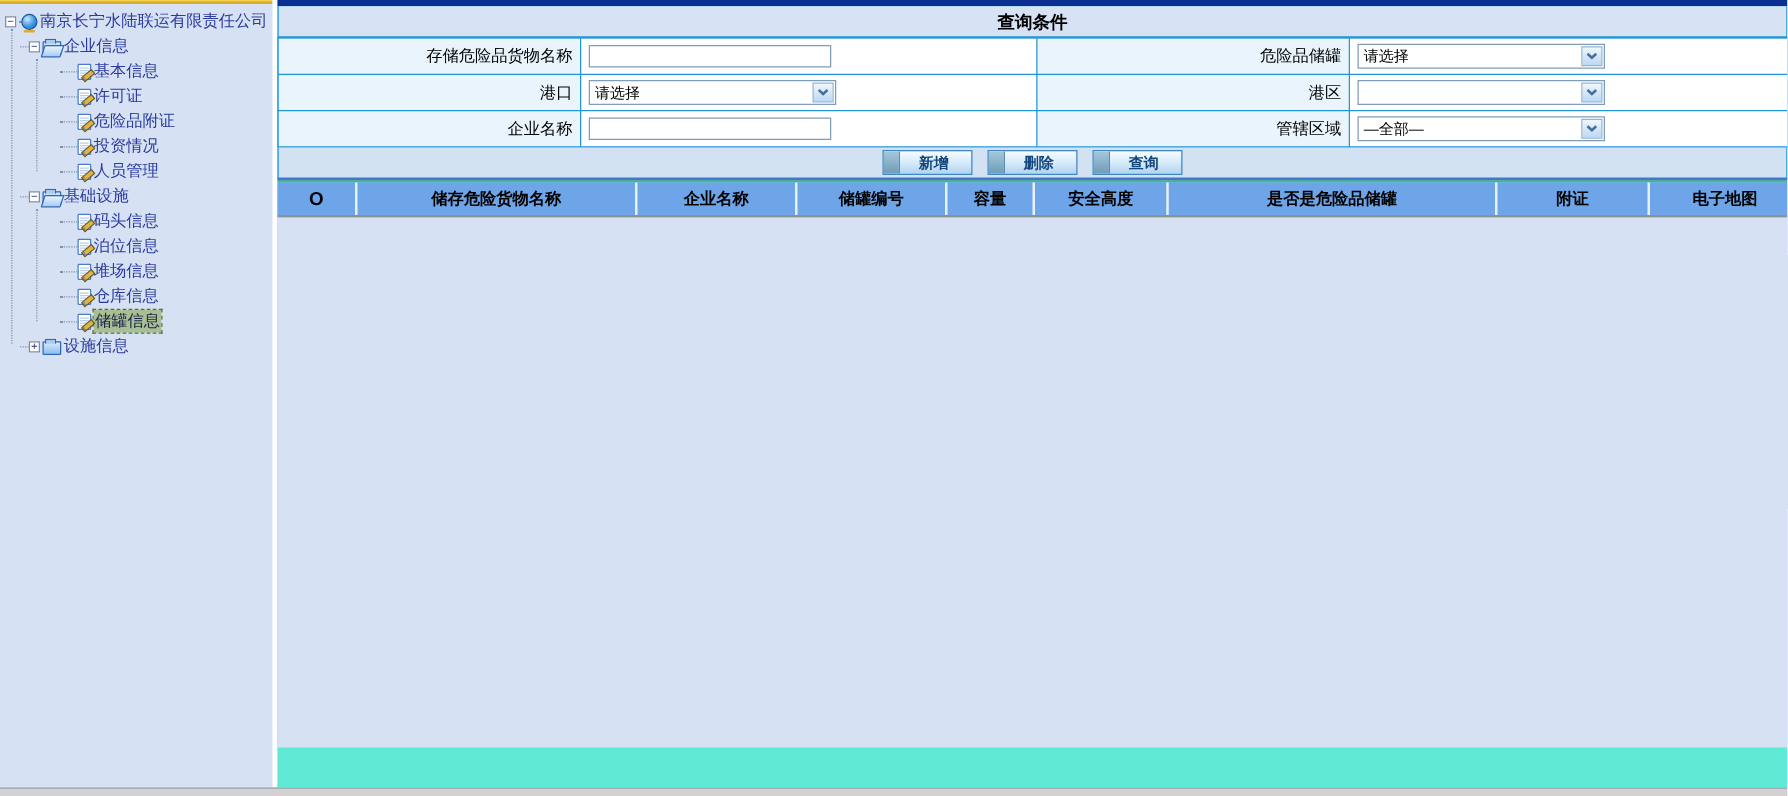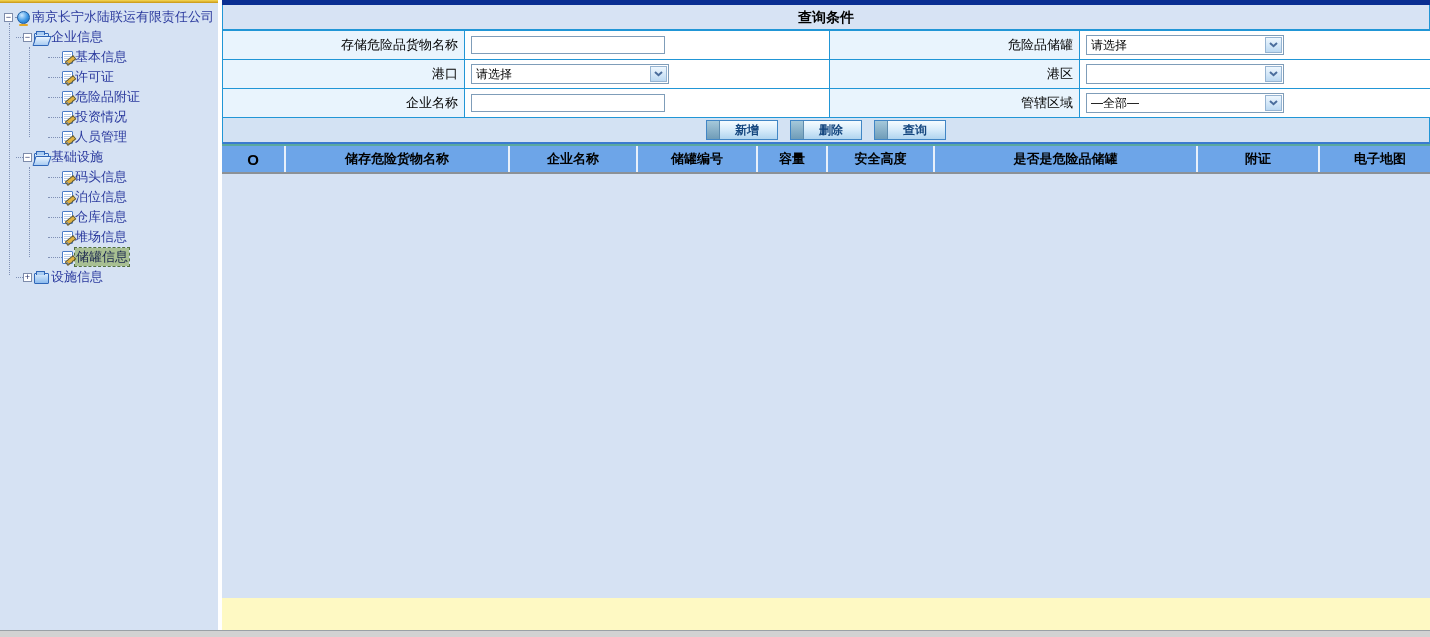--- a/index.html
+++ b/index.html
@@ -42,21 +42,21 @@
   .ico.doc::before { content:""; position:absolute; left:1px; top:2px; width:7px; height:1px;
                      box-shadow:0 2px 0 #b9cde9, 0 4px 0 #b9cde9, 0 6px 0 #b9cde9; background:#b9cde9; }
   .ico.doc::after { content:""; position:absolute; right:-4px; bottom:0; width:9px; height:3px;
                     background:linear-gradient(90deg,#8c8c8c 15%,#e4b33c 15%); border:1px solid #6b5a1e;
                     transform:rotate(-40deg); }
 
   
   .divider { position:absolute; left:218px; top:0; width:4px; height:630px; background:#ffffff; }
 
   
-  .main { position:absolute; left:222px; top:0; width:1208px; height:630px; background:#fef9c3; }
+  .main { position:absolute; left:222px; top:0; width:1208px; height:630px; background:#5eead4; }
   .top-strip { height:5px; background:#0a2e92; }
   .panel-border { border-left:1px solid #2196d6; border-right:1px solid #2196d6; }
   .query-header { height:26px; background:#d7e3f4; border-bottom:2px solid #2196d6;
                   font-size:14px; font-weight:bold; text-align:center; line-height:24px; }
   .form-grid { display:grid; grid-template-columns:241px 364px 249px 354px; background:#2196d6; grid-gap:1px;
                border-bottom:1px solid #2196d6; }
   .cell { height:28px;padding-left:12px; }
   .lbl { background:#e9f4fd; text-align:right; line-height:28px; padding-right:6px; font-size:13px; }
   .ctl { background:#ffffff; display:flex; align-items:center; padding-left:6px; }
   .text-input { width:194px; height:18px; border:1px solid #7f9db9; font-size:12px; padding:0 2px;
@@ -163,26 +163,26 @@
         <span class="tlabel">码头信息</span>
       </div>
       <div class="tree-row d2">
         <span class="stub s14"></span>
         <span class="ico doc"></span>
         <span class="tlabel">泊位信息</span>
       </div>
       <div class="tree-row d2">
         <span class="stub s14"></span>
         <span class="ico doc"></span>
+        <span class="tlabel">堆场信息</span>
+      </div>
+      <div class="tree-row d2">
+        <span class="stub s14"></span>
+        <span class="ico doc"></span>
         <span class="tlabel">仓库信息</span>
-      </div>
-      <div class="tree-row d2">
-        <span class="stub s14"></span>
-        <span class="ico doc"></span>
-        <span class="tlabel">堆场信息</span>
       </div>
       <div class="tree-row d2">
         <span class="stub s14"></span>
         <span class="ico doc"></span>
         <span class="tlabel selected">储罐信息</span>
       </div>
 
       <div class="tree-row d1">
         <span class="stub s7"></span>
         <span class="expander">+</span>

